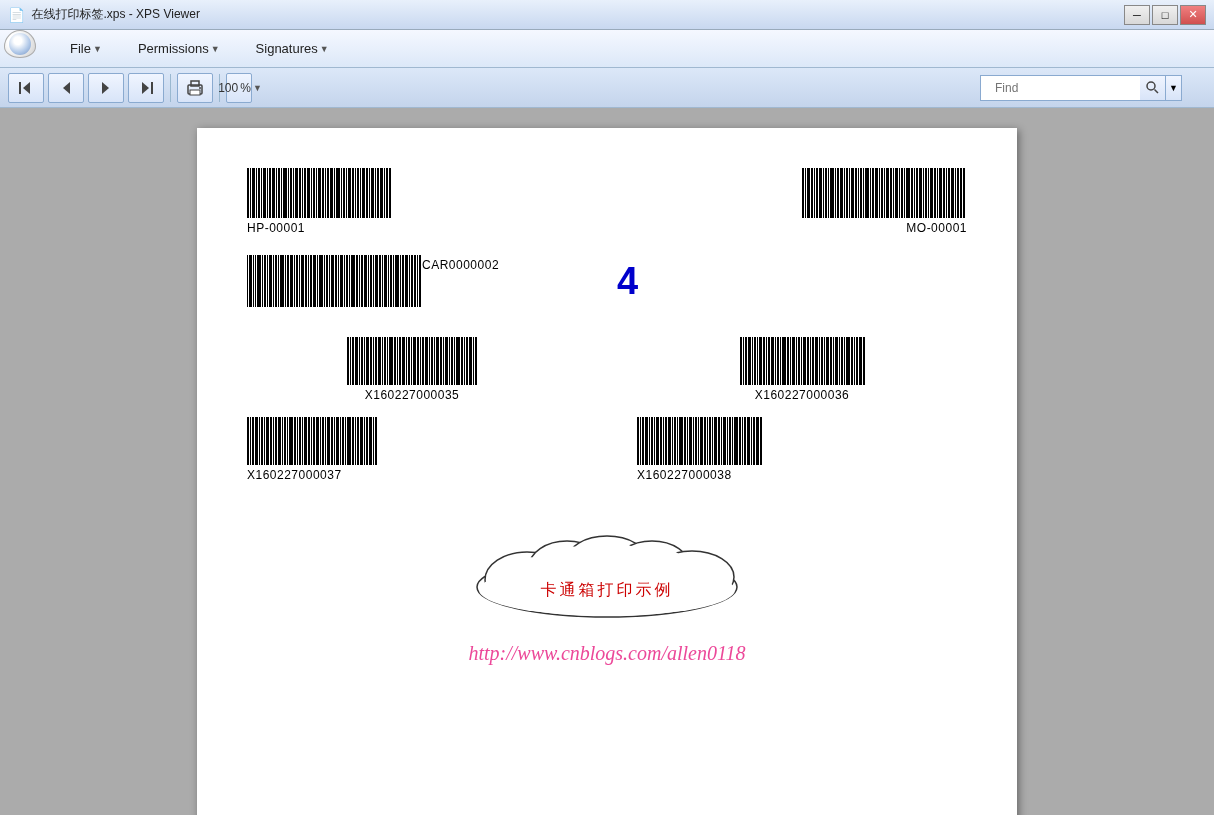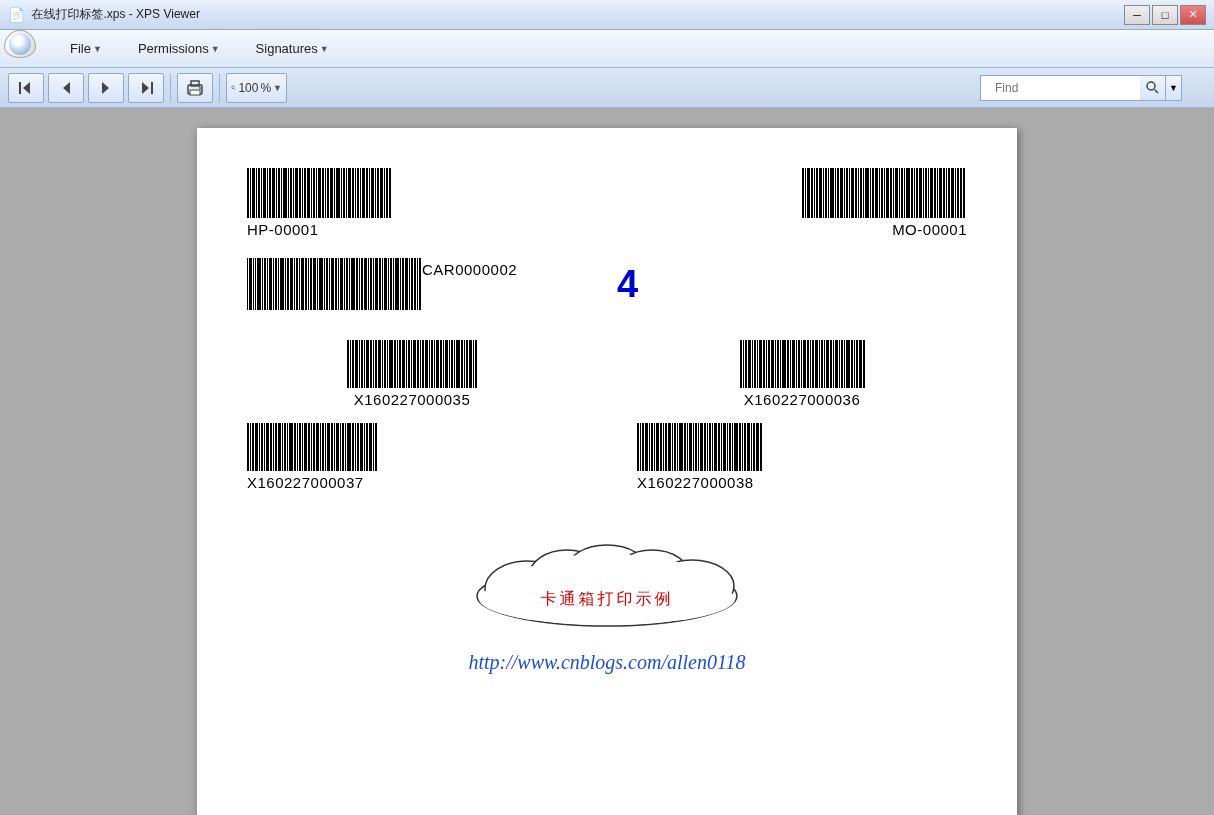--- a/index.html
+++ b/index.html
@@ -96,21 +96,21 @@
       background: linear-gradient(to bottom, #f0f5ff, #d8e4f8);
       border: 1px solid #8aaad0;
       border-radius: 2px;
       display: flex;
       align-items: center;
       justify-content: center;
       cursor: pointer;
       font-size: 16px;
     }
     .toolbar-btn-wide {
-      width: 61px;
+      width: 26px;
       display: flex;
       align-items: center;
       gap: 2px;
       padding: 0 4px;
     }
     .toolbar-separator {
       width: 1px;
       height: 28px;
       background: #9ab8d0;
       margin: 0 2px;
@@ -175,39 +175,39 @@
       box-shadow: 2px 2px 8px rgba(0,0,0,0.4);
       padding: 40px 50px;
       position: relative;
     }
 
     .barcode-svg {
       display: block;
     }
 
     .barcode-label {
-      font-size: 15px;
+      font-size: 12px;
       color: #000;
       margin-top: 3px;
       font-family: Arial, sans-serif;
       letter-spacing: 0.5px;
     }
 
     .cloud-container {
       display: flex;
       justify-content: center;
       margin-top: 30px;
       margin-bottom: 20px;
       align-items: center;
     }
 
     .url-text {
       text-align: center;
       font-size: 20px;
-      color: #1d4ed8;
+      color: #ec4899;
       font-style: italic;
       font-family: Georgia, serif;
       margin-top: 10px;
     }
   </style>
 </head>
 <body>
 
 <div class="title-bar">
   <div class="title-bar-left">

